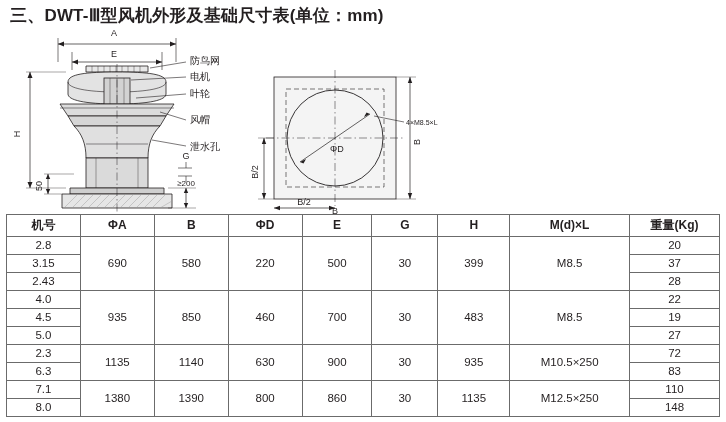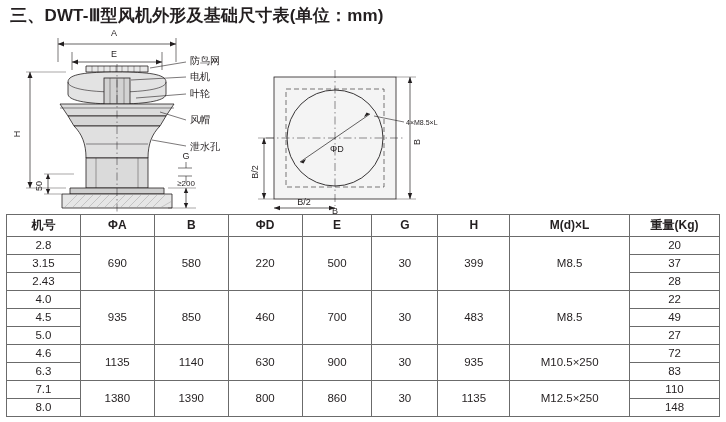--- a/index.html
+++ b/index.html
@@ -262,29 +262,29 @@
       <td rowspan="3">850</td>
       <td rowspan="3">460</td>
       <td rowspan="3">700</td>
       <td rowspan="3">30</td>
       <td rowspan="3">483</td>
       <td rowspan="3">M8.5</td>
       <td>22</td>
     </tr>
     <tr>
       <td>4.5</td>
-      <td>49</td>
+      <td>19</td>
     </tr>
     <tr>
       <td>5.0</td>
       <td>27</td>
     </tr>
 
     <tr>
-      <td>4.6</td>
+      <td>2.3</td>
       <td rowspan="2">1135</td>
       <td rowspan="2">1140</td>
       <td rowspan="2">630</td>
       <td rowspan="2">900</td>
       <td rowspan="2">30</td>
       <td rowspan="2">935</td>
       <td rowspan="2">M10.5×250</td>
       <td>72</td>
     </tr>
     <tr>

